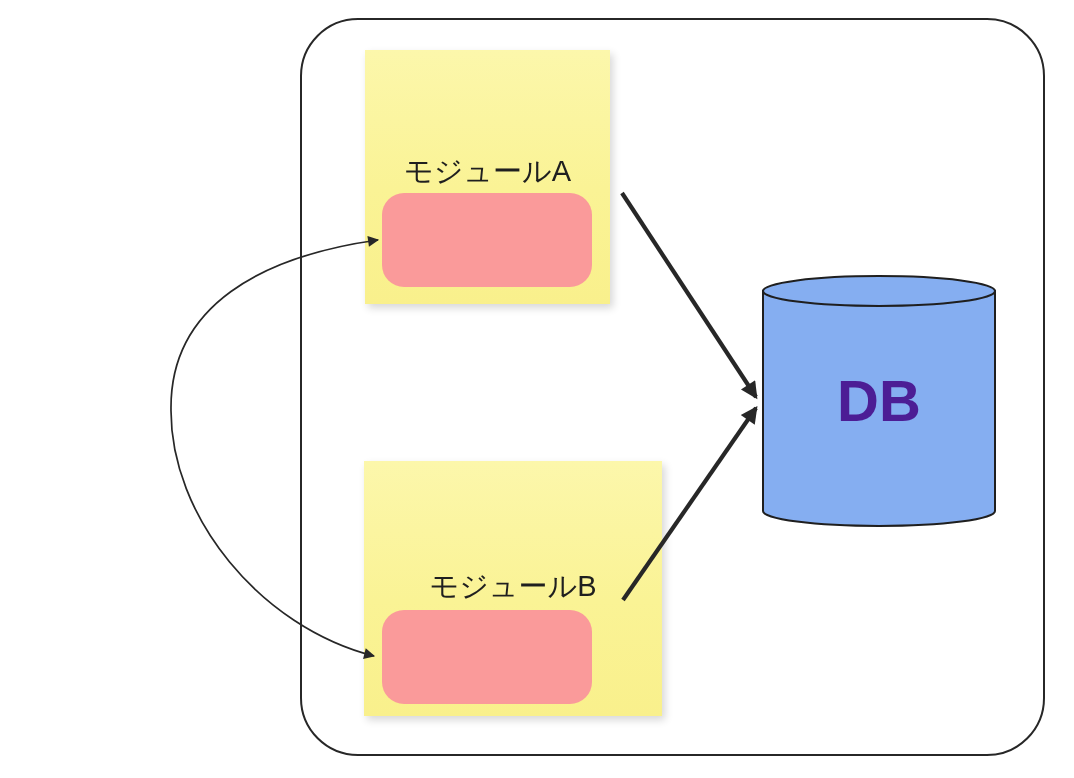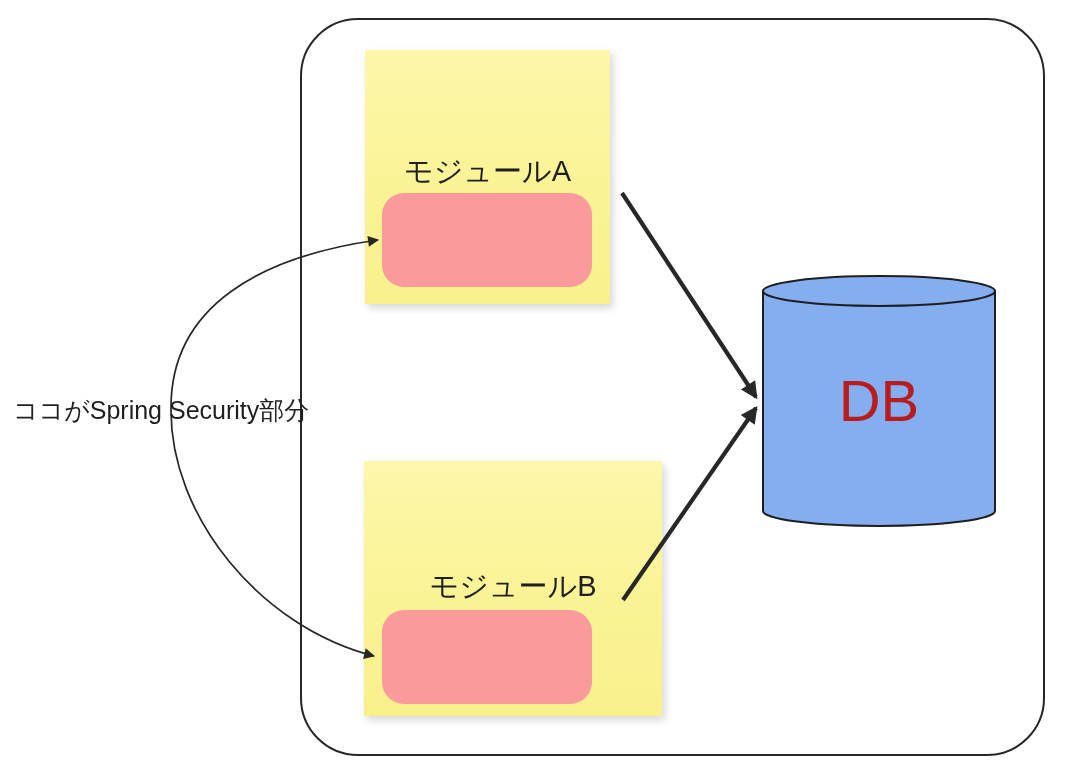--- a/index.html
+++ b/index.html
@@ -80,21 +80,22 @@
 
   
   .db-label {
     position: absolute;
     left: 763px; top: 289px;
     width: 232px; height: 222px;
     display: flex;
     align-items: center;
     justify-content: center;
     font-size: 58px;
-    color: #b91c1c;
+    color: #4c1d95;
+    font-weight: bold;
   }
 
   
   .annotation {
     position: absolute;
     left: 13px; top: 394px;
     font-size: 25px;
     line-height: 33px;
     color: #1f1f1f;
     white-space: nowrap;
@@ -134,15 +135,14 @@
 
     <path class="straight-arrow" marker-end="url(#arrowBig)" d="M 622 193 L 756 397"></path>
     <path class="straight-arrow" marker-end="url(#arrowBig)" d="M 623 600 L 756 408"></path>
 
     <path class="curve-arrow" marker-end="url(#arrowSmall)" d="M 171 409 C 170 305 263 256 378 240"></path>
     <path class="curve-arrow" marker-end="url(#arrowSmall)" d="M 171 409 C 170 516 260 627 374 656"></path>
   </svg>
 
   <div class="db-label">DB</div>
 
-  <div class="annotation">ココがSpring Security部分</div>
 
 </div>
 
 </body></html>

